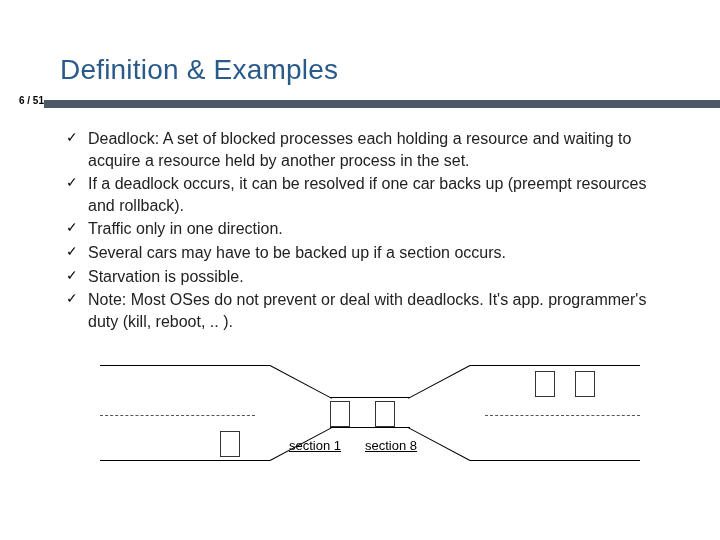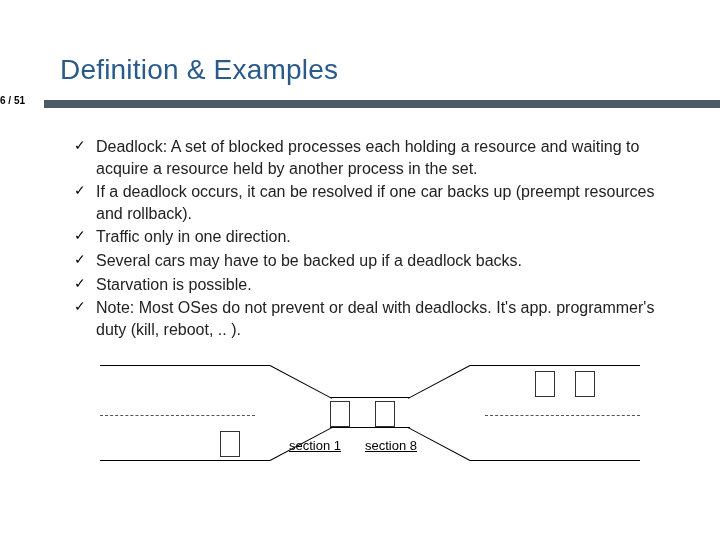--- a/index.html
+++ b/index.html
@@ -38,34 +38,34 @@
   .pagenum-box {
     position: absolute;
     left: 0;
     top: 94px;
     width: 44px;
     height: 14px;
     background: #fff;
     font-size: 10px;
     font-weight: 700;
     color: #000;
-    text-align: left;
+    text-align: right;
     line-height: 14px;
   }
   .body-area {
     position: absolute;
     left: 62px;
     top: 124px;
     width: 610px;
     font-size: 16px;
     line-height: 1.35;
   }
   .bullets {
     list-style: none;
-    margin: 12px;
+    margin: 4px;
     padding: 0;
   }
   .bullets li {
     position: relative;
     padding-left: 22px;
     margin-bottom: 2px;
   }
   .bullets li::before {
     content: "✓";
     position: absolute;
@@ -122,21 +122,21 @@
   <div class="title">Definition &amp; Examples</div>
 
   <div class="pagebar"></div>
   <div class="pagenum-box">6 / 51</div>
 
   <div class="body-area">
     <ul class="bullets">
       <li>Deadlock: A set of blocked processes each holding a resource and waiting to acquire a resource held by another process in the set.</li>
       <li>If a deadlock occurs, it can be resolved if one car backs up (preempt resources and rollback).</li>
       <li>Traffic only in one direction.</li>
-      <li>Several cars may have to be backed up if a deadlock backs.</li>
+      <li>Several cars may have to be backed up if a section occurs.</li>
       <li>Starvation is possible.</li>
       <li>Note: Most OSes do not prevent or deal with deadlocks. It's app. programmer's duty (kill, reboot, .. ).</li>
     </ul>
   </div>
 
   <div class="diagram">
 
     <div class="d-line" style="left:0;top:0;width:170px;"></div>
 
     <div class="d-line" style="left:0;top:95px;width:170px;"></div>

